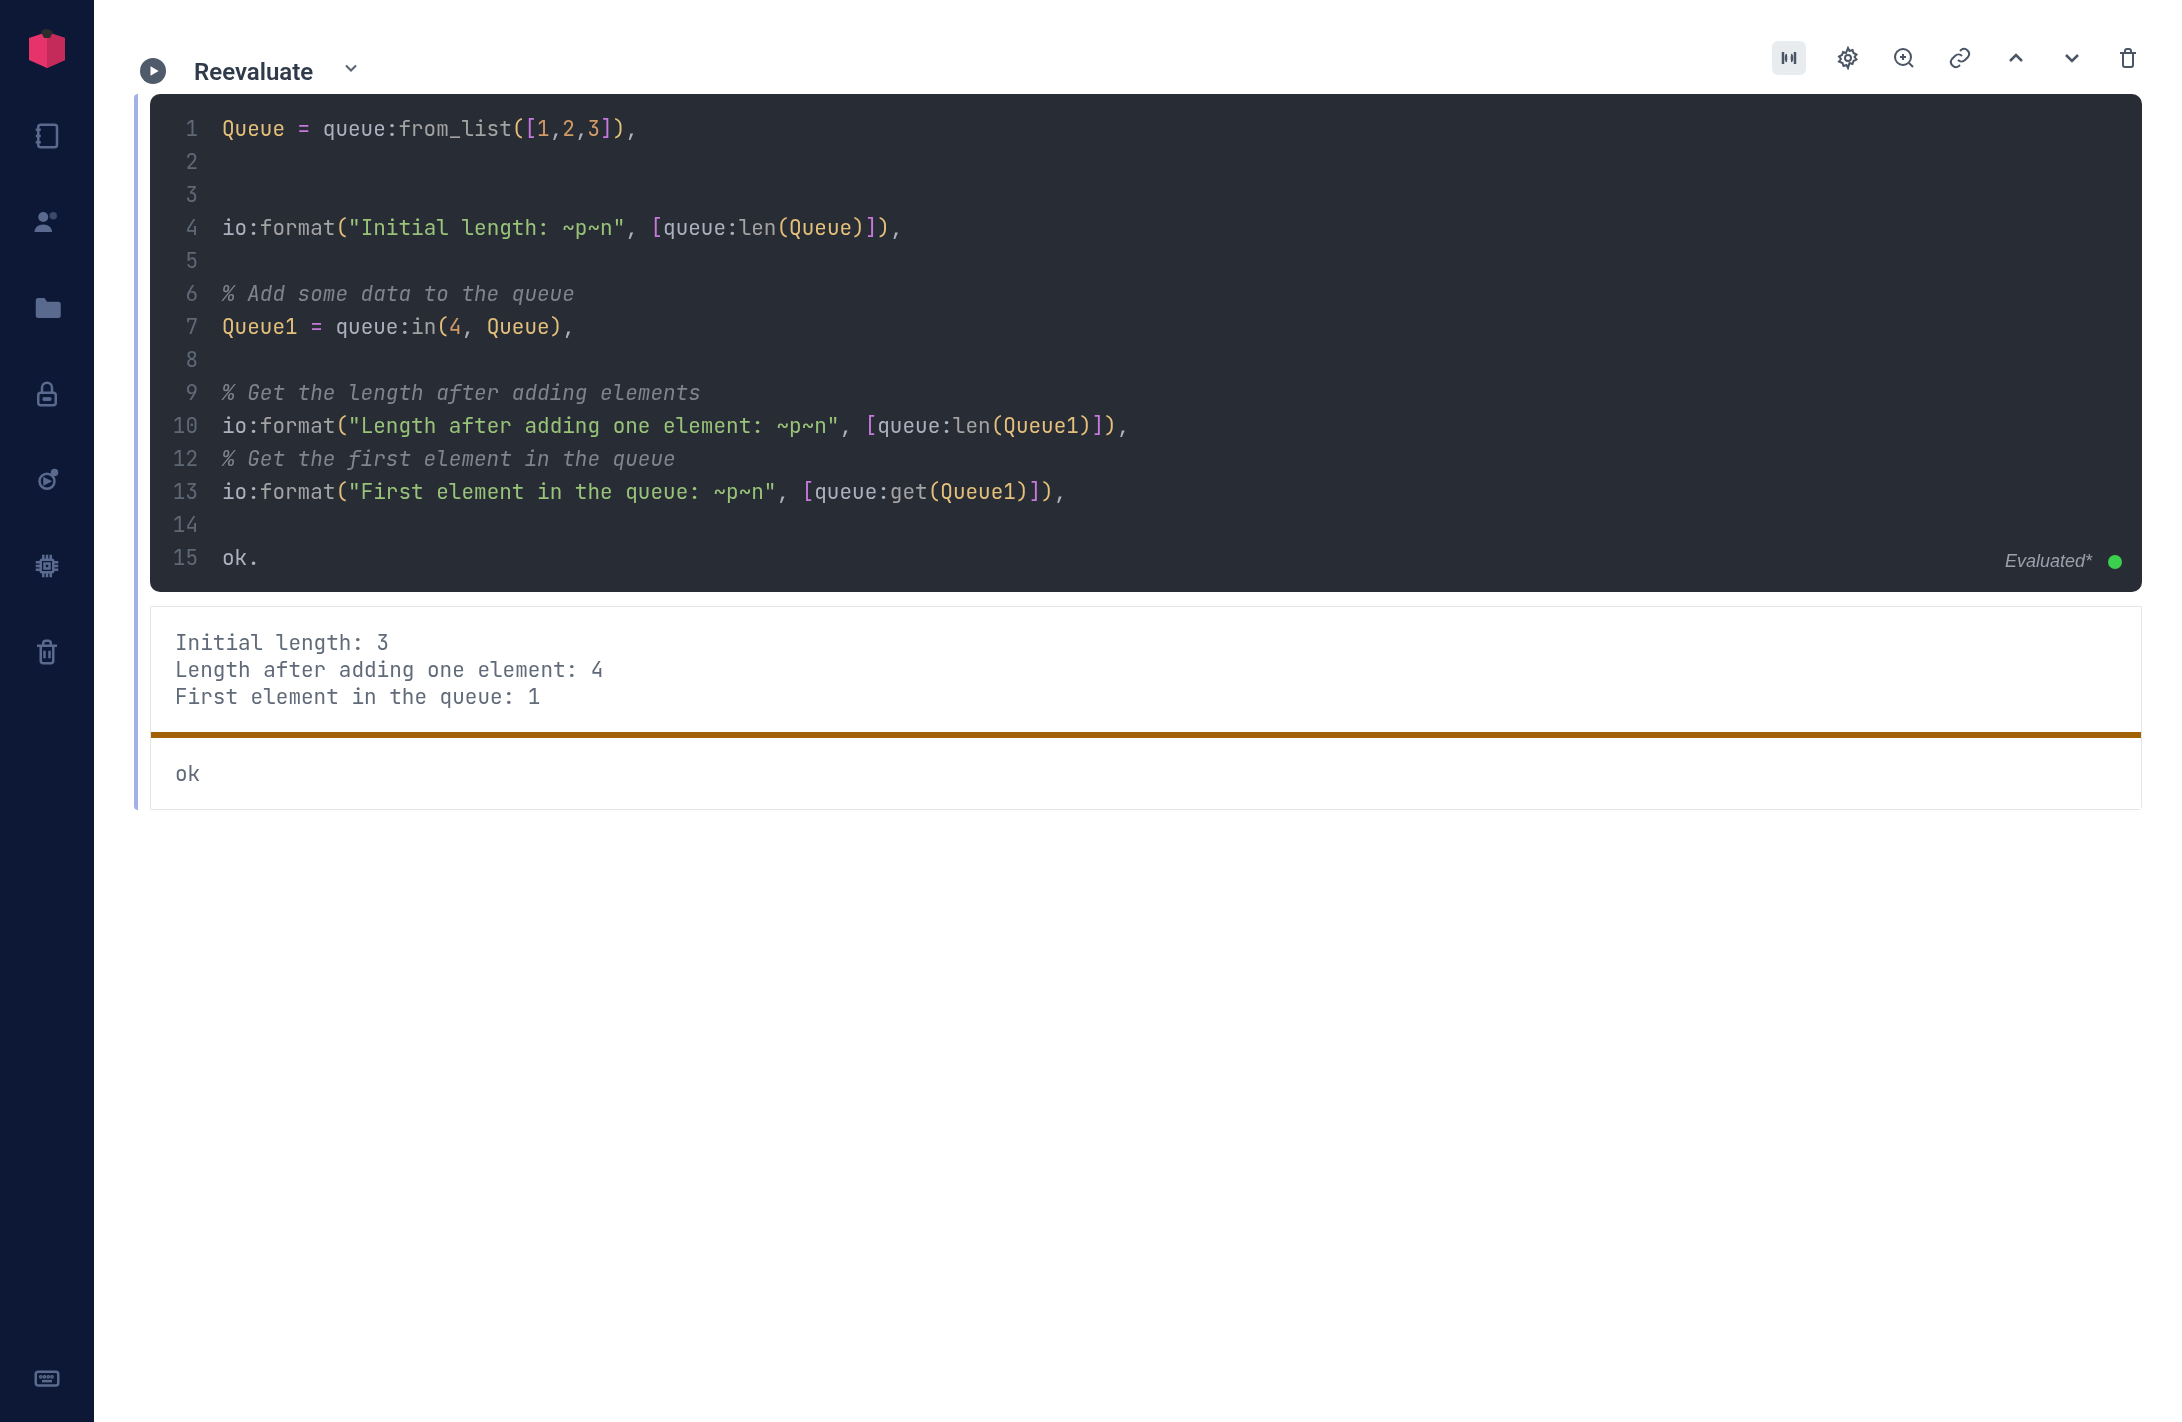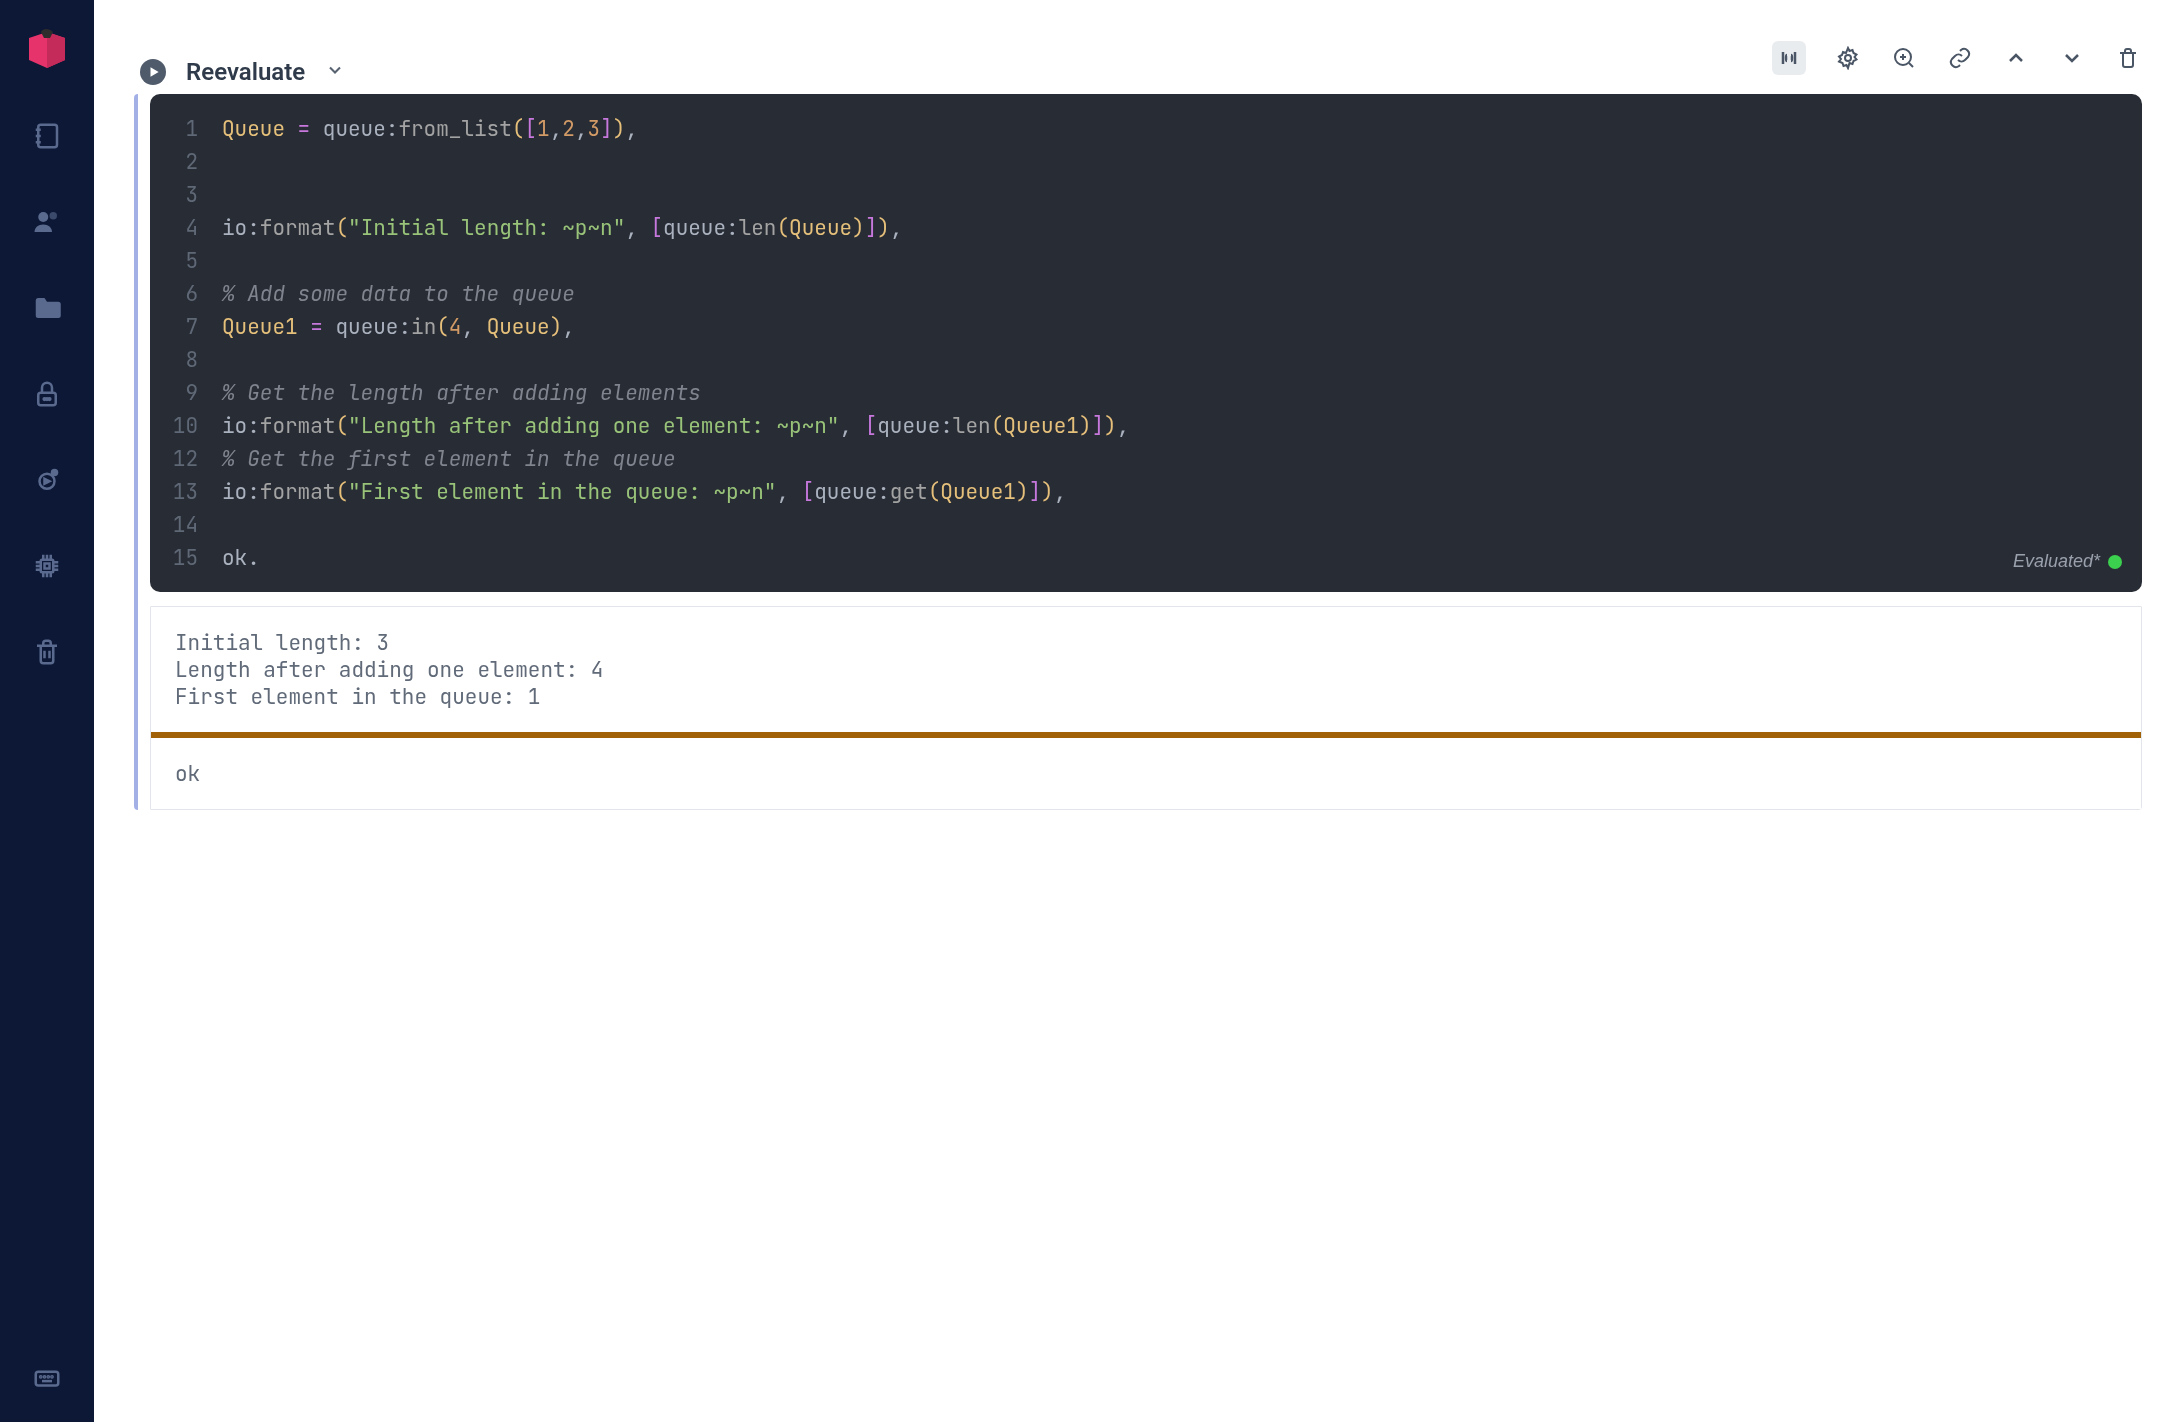--- a/index.html
+++ b/index.html
@@ -9,21 +9,21 @@
   
   .sidebar { width: 94px; background: #0d1836; display: flex; flex-direction: column; align-items: center; padding-top: 24px; gap: 42px; flex-shrink: 0; position: relative; }
   .sidebar .logo { width: 48px; height: 48px; display:flex; align-items:center; justify-content:center; }
   .sidebar .icon-btn { width: 44px; height: 44px; display:flex; align-items:center; justify-content:center; color:#5a6a8f; cursor: pointer; }
   .sidebar .icon-btn svg { width: 30px; height: 30px; }
   .sidebar .bottom { position: absolute; bottom: 22px; }
 
   
   .main { flex: 1; padding: 30px 40px 20px 40px; overflow: auto; }
   .toolbar { display: flex; align-items: center; justify-content: space-between; margin-bottom: 8px; padding-left: 6px; }
-  .toolbar-left { display:flex; align-items:center; gap:20px;margin-top:28px; }
+  .toolbar-left { display:flex; align-items:flex-start; gap:28px;margin-top:28px; }
   .play-btn { width: 26px; height: 26px; border-radius: 50%; background:#4f5b6b; display:flex; align-items:center; justify-content:center; color:#fff; }
   .play-btn svg { width:14px; height:14px; margin-left:2px; }
   .reevaluate-label { font-size: 24px; font-weight: 600; color:#2f3b4a; }
   .chev { color:#586270; }
   .chev svg { width:20px; height:20px; }
   .toolbar-right { display:flex; align-items:center; gap:28px; color:#4a5565; }
   .toolbar-right .tbtn { width:28px; height:28px; display:flex; align-items:center; justify-content:center; cursor:pointer; }
   .toolbar-right .tbtn svg { width:24px; height:24px; }
   .toolbar-right .tbtn.active { background:#e9ecef; border-radius:6px; padding:4px; width:34px; height:34px; }
 
@@ -37,21 +37,21 @@
   .code { color:#abb2bf; white-space: pre; }
   .c-var { color:#e5c07b; }
   .c-op  { color:#abb2bf; }
   .c-eq  { color:#c678dd; }
   .c-fn  { color:#a3a3a3; }
   .c-pa  { color:#e6c07b; } 
   .c-br  { color:#c678dd; } 
   .c-num { color:#d19a66; }
   .c-str { color:#98c379; }
   .c-cm  { color:#7f848e; font-style: italic; }
-  .status { position:absolute; right:20px; bottom:14px; display:flex; align-items:center; gap:8px; font-style: italic; color:#9aa1ad; font-size:18px; font-family: -apple-system, sans-serif; }
+  .status { position:absolute; right:20px; bottom:14px; display:flex; align-items:center; gap:16px; font-style: italic; color:#9aa1ad; font-size:18px; font-family: -apple-system, sans-serif; }
   .status .dot { width:14px; height:14px; border-radius:50%; background:#3cd04f; }
 
   
   .output { margin-left:12px; margin-top:14px; border:1px solid #e2e6eb; border-radius:1px; font-family: "JetBrains Mono", Menlo, Consolas, monospace; font-size:21px; color:#606a78; }
   .output .out-block { padding: 22px 24px; white-space: pre; }
   .output .sep { border-top:6px solid #a16207; }
 </style>
 </head>
 <body>
 

